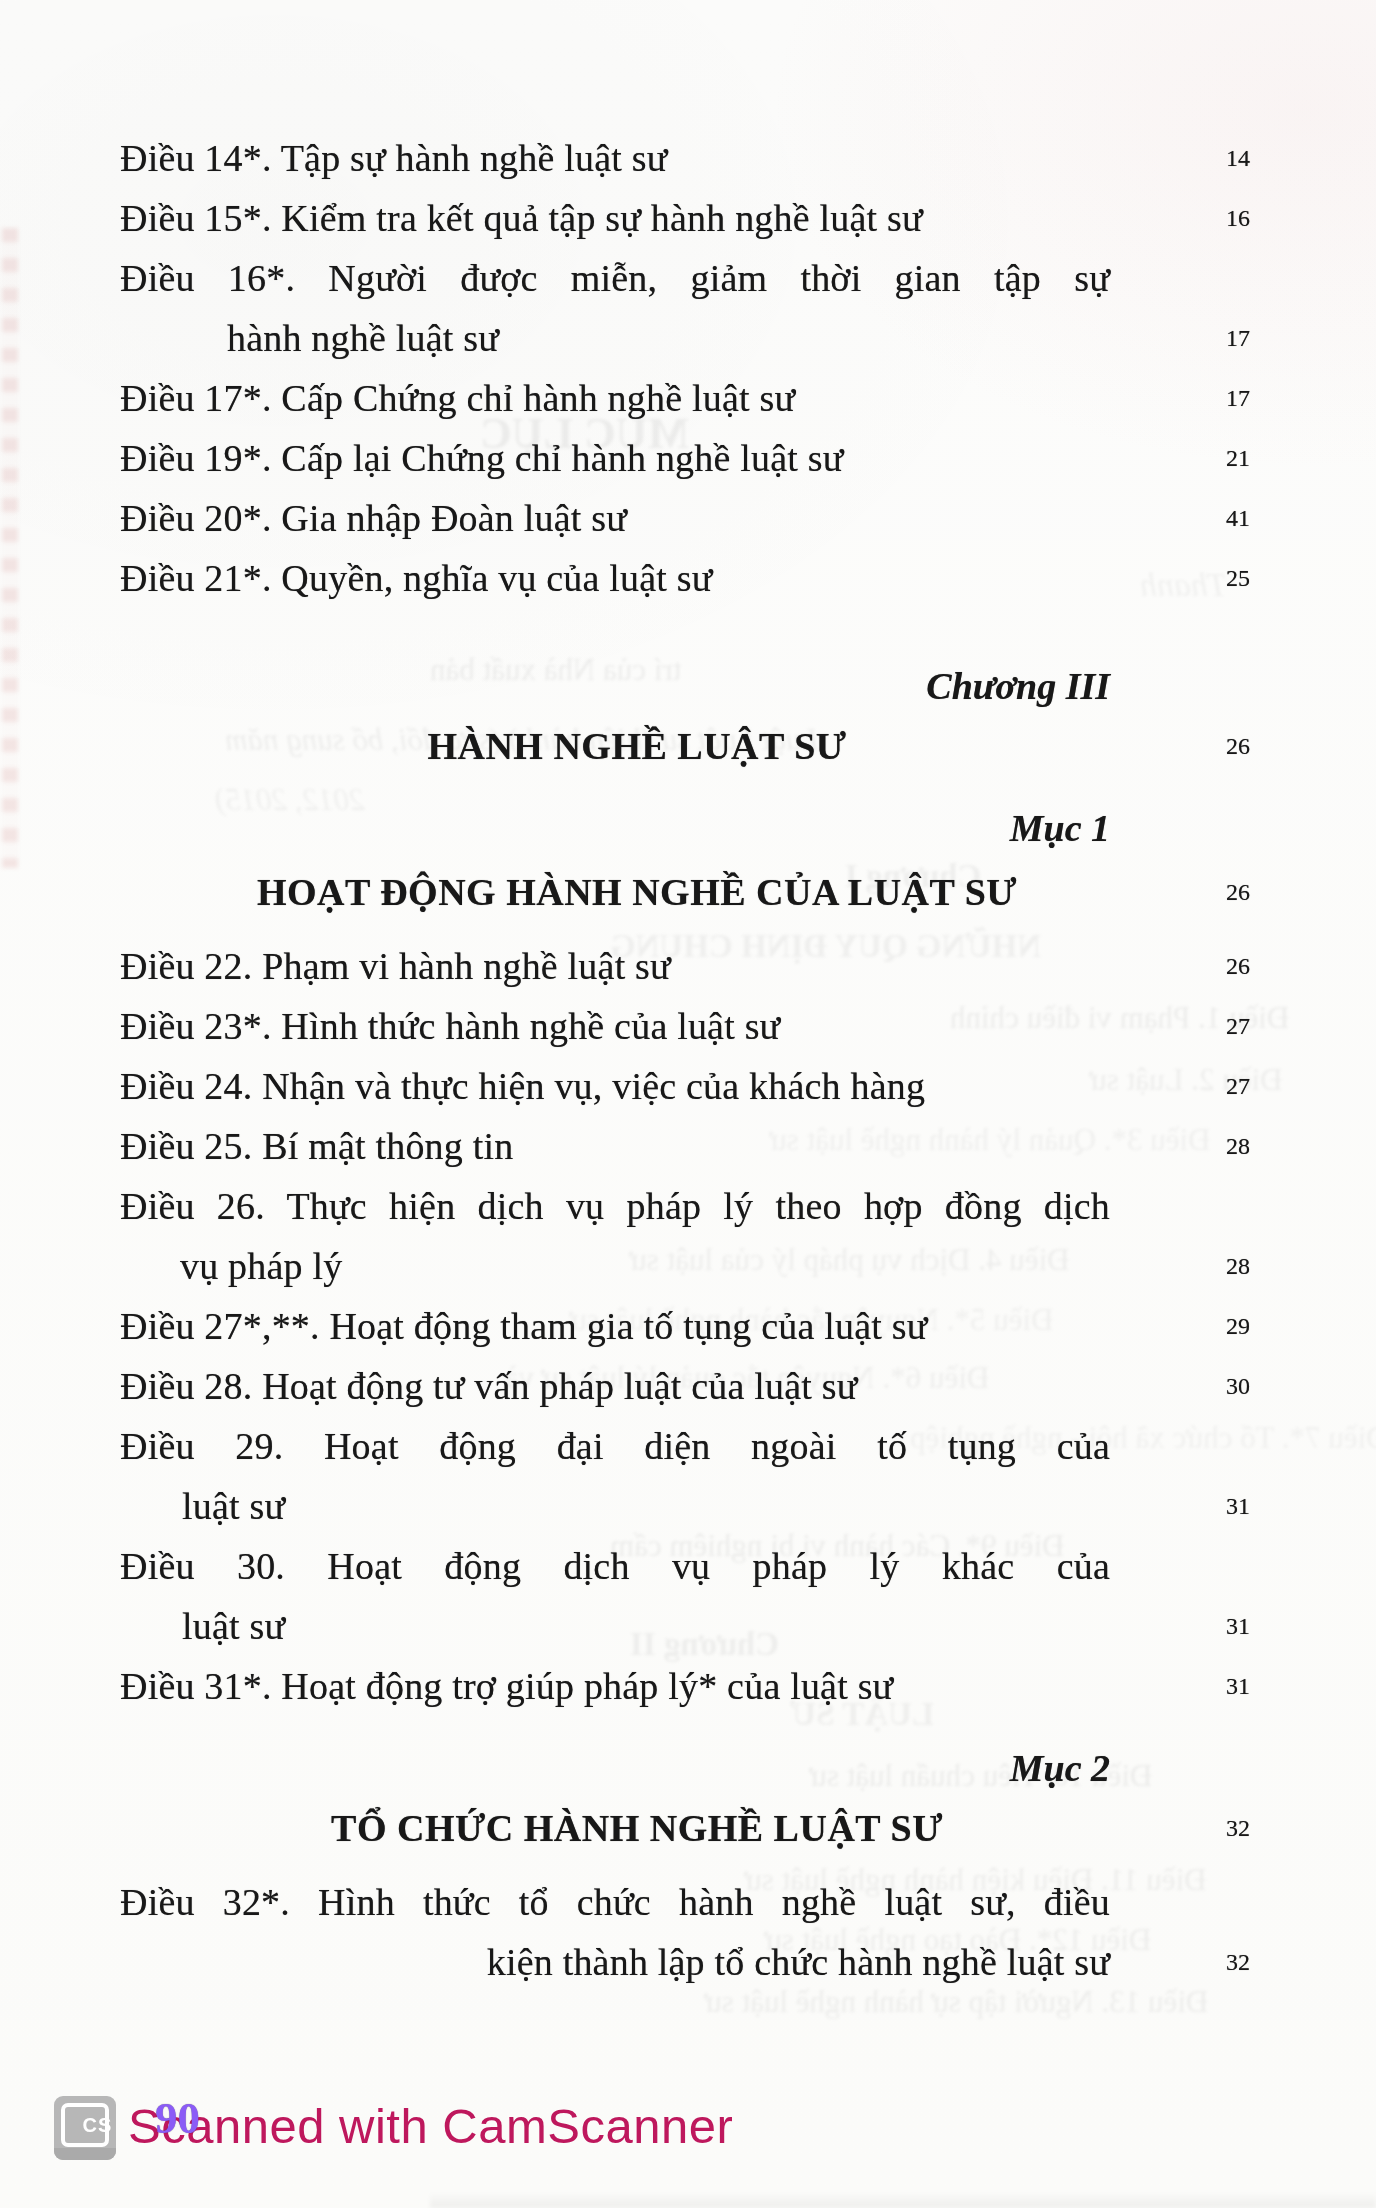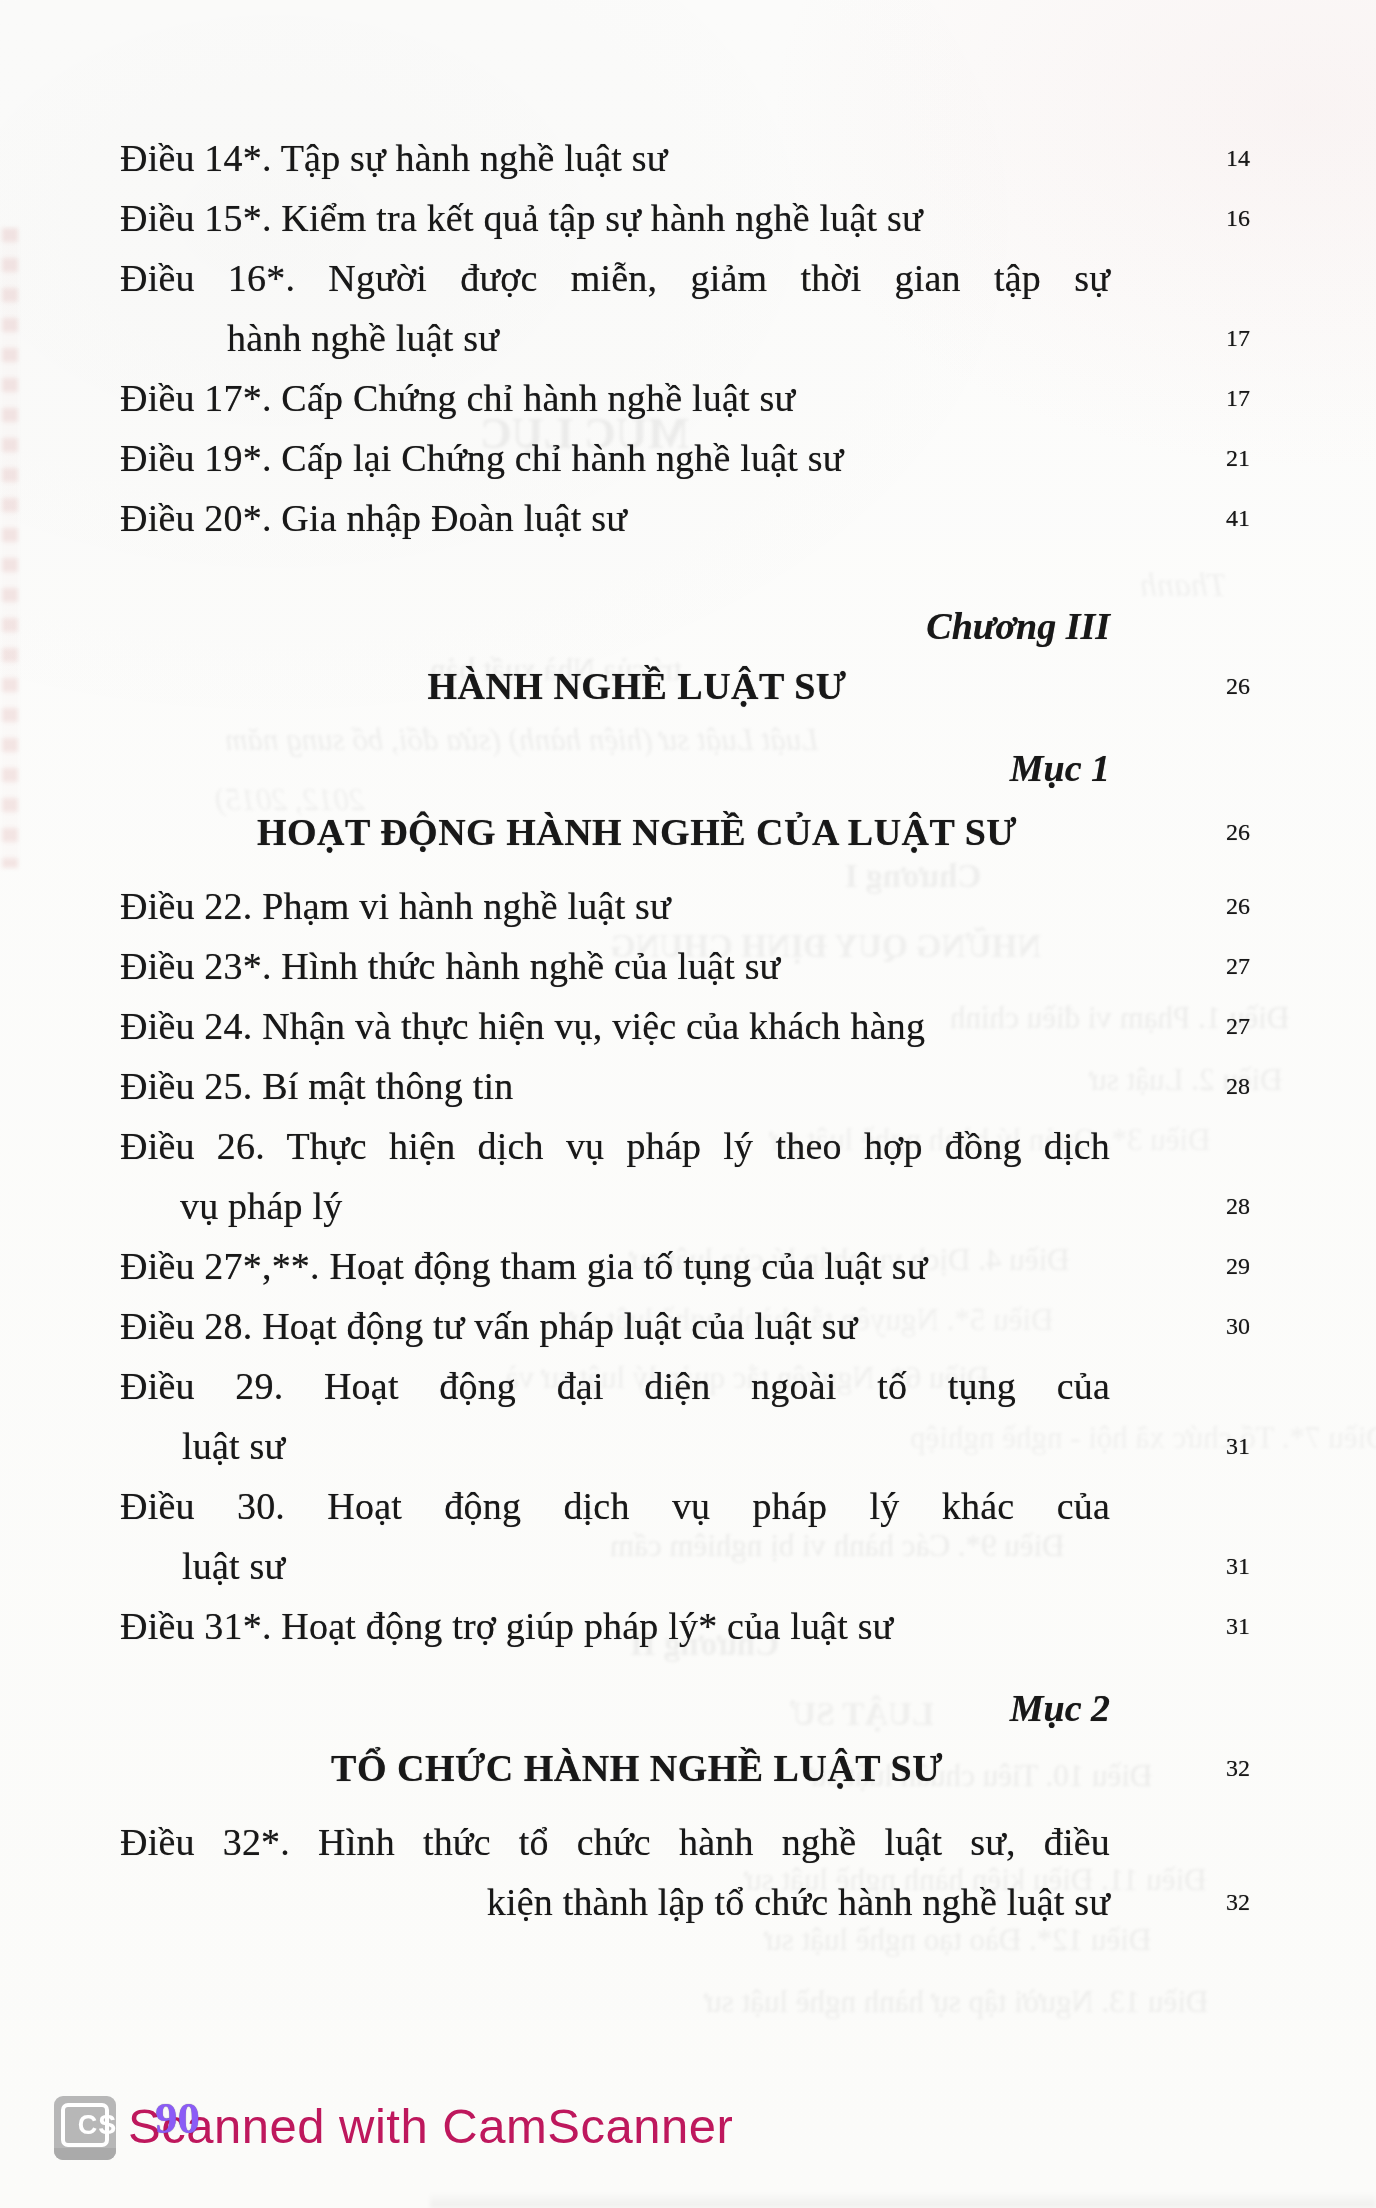--- a/index.html
+++ b/index.html
@@ -77,21 +77,21 @@
     position:absolute;left:54px;top:8px;width:62px;height:64px;
     background:#b7b7b7;border-radius:9px;overflow:hidden;
   }
   .cs-box{
     position:absolute;left:7px;top:7px;right:7px;height:36px;
     border:4px solid #ffffff;border-radius:7px;
     display:flex;align-items:center;justify-content:center;
   }
   .cs-box span{
     font-family:"Liberation Sans",sans-serif;font-weight:bold;
-    font-size:27px;color:#ffffff;letter-spacing:1px;margin-left:25px;
+    font-size:20px;color:#ffffff;letter-spacing:1px;margin-left:25px;
   }
   .cs-band{position:absolute;left:0;right:0;bottom:0;height:12px;background:#aaaaaa;}
   .watermark{
     position:absolute;left:128px;top:10px;
     font-family:"Liberation Sans",sans-serif;
     font-size:49px;color:#be185d;letter-spacing:0.5px;
   }
   .page-number{
     position:absolute;left:155px;top:4px;
     font-size:45px;font-weight:bold;color:#8b5cf6;
@@ -159,20 +159,26 @@
           <div class="line">Điều 19*. Cấp lại Chứng chỉ hành nghề luật sư</div>
         </div>
         <div class="pg">21</div>
       </div>
       <div class="item entry italic">
         <div class="lines">
           <div class="line">Điều 20*. Gia nhập Đoàn luật sư</div>
         </div>
         <div class="pg">41</div>
       </div>
+      <div class="item entry italic">
+        <div class="lines">
+          <div class="line">Điều 21*. Quyền, nghĩa vụ của luật sư</div>
+        </div>
+        <div class="pg">25</div>
+      </div>
       <div class="item chapter" style="margin-top: 48px;">Chương III</div>
       <div class="item heading">
         <span class="htext">HÀNH NGHỀ LUẬT SƯ</span>
         <div class="pg">26</div>
       </div>
       <div class="item chapter" style="margin-top: 22px;">Mục 1</div>
       <div class="item heading" style="margin-top: 4px;">
         <span class="htext">HOẠT ĐỘNG HÀNH NGHỀ CỦA LUẬT SƯ</span>
         <div class="pg">26</div>
       </div>

